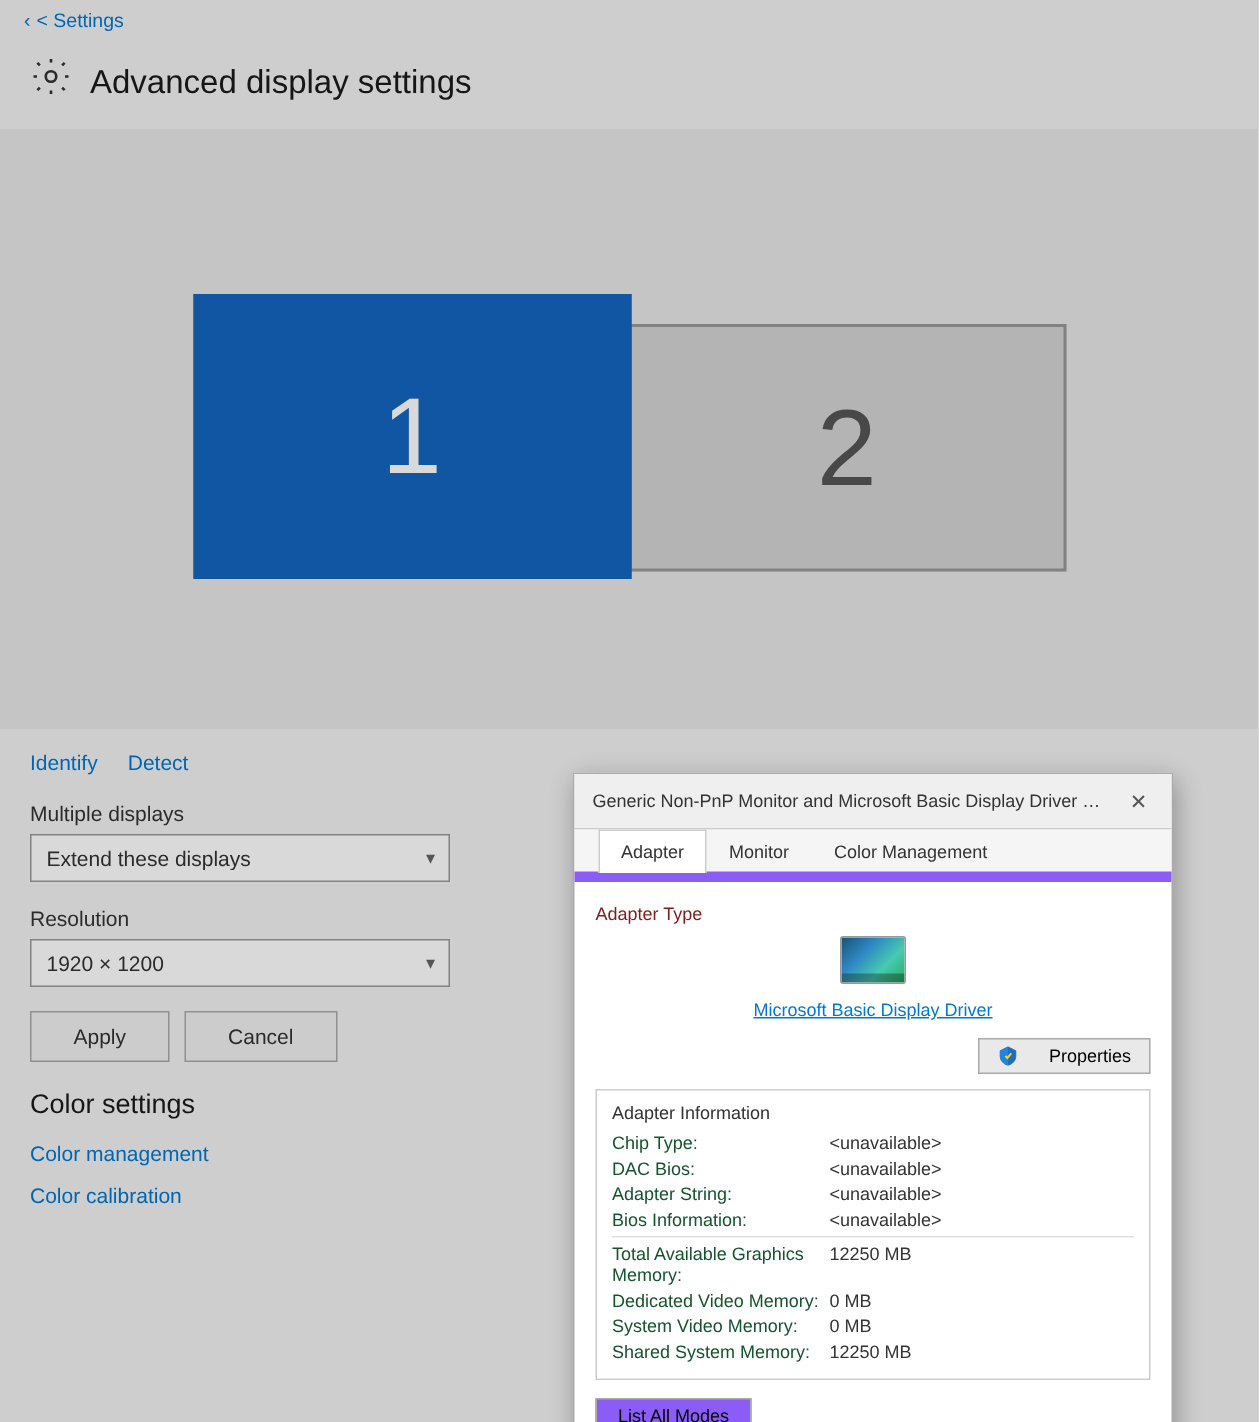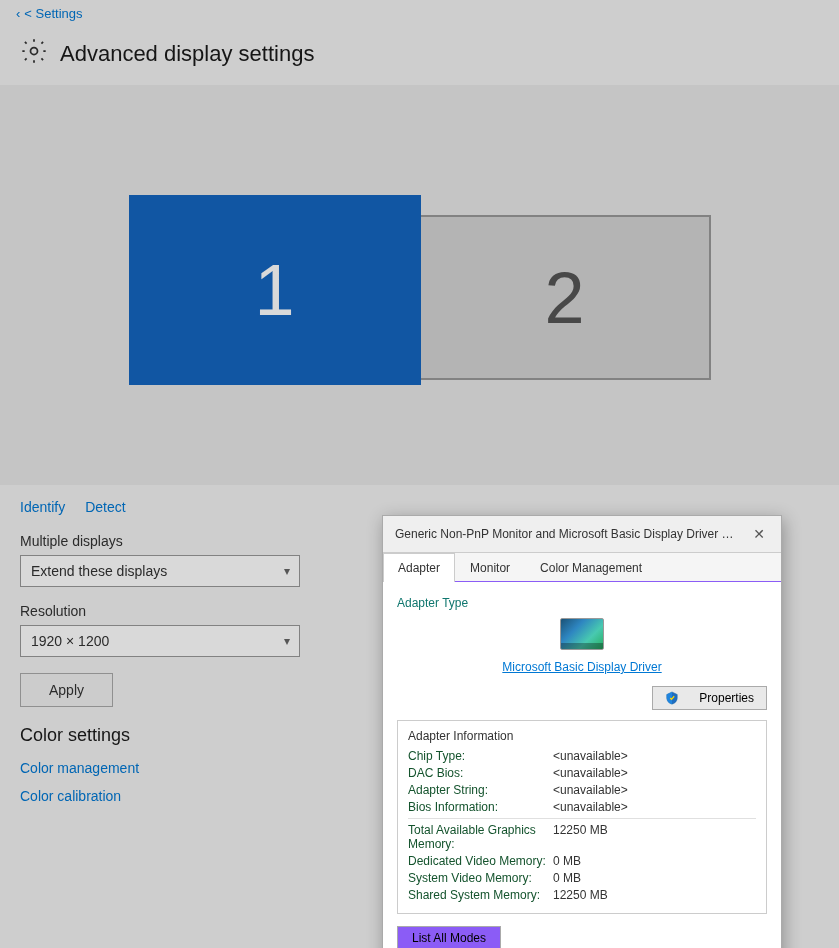--- a/index.html
+++ b/index.html
@@ -215,22 +215,23 @@
       align-items: center;
       justify-content: center;
       cursor: pointer;
       font-size: 14px;
       color: #555;
     }
 
     
     .dialog-tabs {
       display: flex;
-      border-bottom: 1px solid #8b5cf6;
+      border-bottom: 7px solid #8b5cf6;
       background: #f5f5f5;
+      padding-left: 16px;
     }
     .dialog-tab {
       padding: 7px 14px;
       font-size: 12px;
       color: #333;
       cursor: pointer;
       border: 1px solid transparent;
       border-bottom: none;
       margin-bottom: -1px;
       background: transparent;
@@ -242,21 +243,21 @@
       font-weight: 400;
     }
 
     
     .dialog-body {
       padding: 14px;
     }
 
     .adapter-type-label {
       font-size: 12px;
-      color: #0f766e;
+      color: #7f1d1d;
       margin-bottom: 8px;
     }
     .adapter-row {
       display: flex;
       align-items: center;
       gap: 10px;
       margin-bottom: 12px;
       flex-direction: column;
     }
     .adapter-icon {
@@ -407,20 +408,21 @@
         <option>1920 × 1080</option>
         <option>1600 × 900</option>
         <option>1280 × 720</option>
       </select>
       <span class="dropdown-arrow">▾</span>
     </div>
   </div>
 
   <div class="button-row">
     <button class="btn btn-primary">Apply</button>
+    <button class="btn">Cancel</button>
   </div>
 </div>
 
 <div class="color-settings">
   <h2>Color settings</h2>
   <a>Color management</a>
   <a>Color calibration</a>
 </div>
 
 <div class="dialog-overlay"></div>

